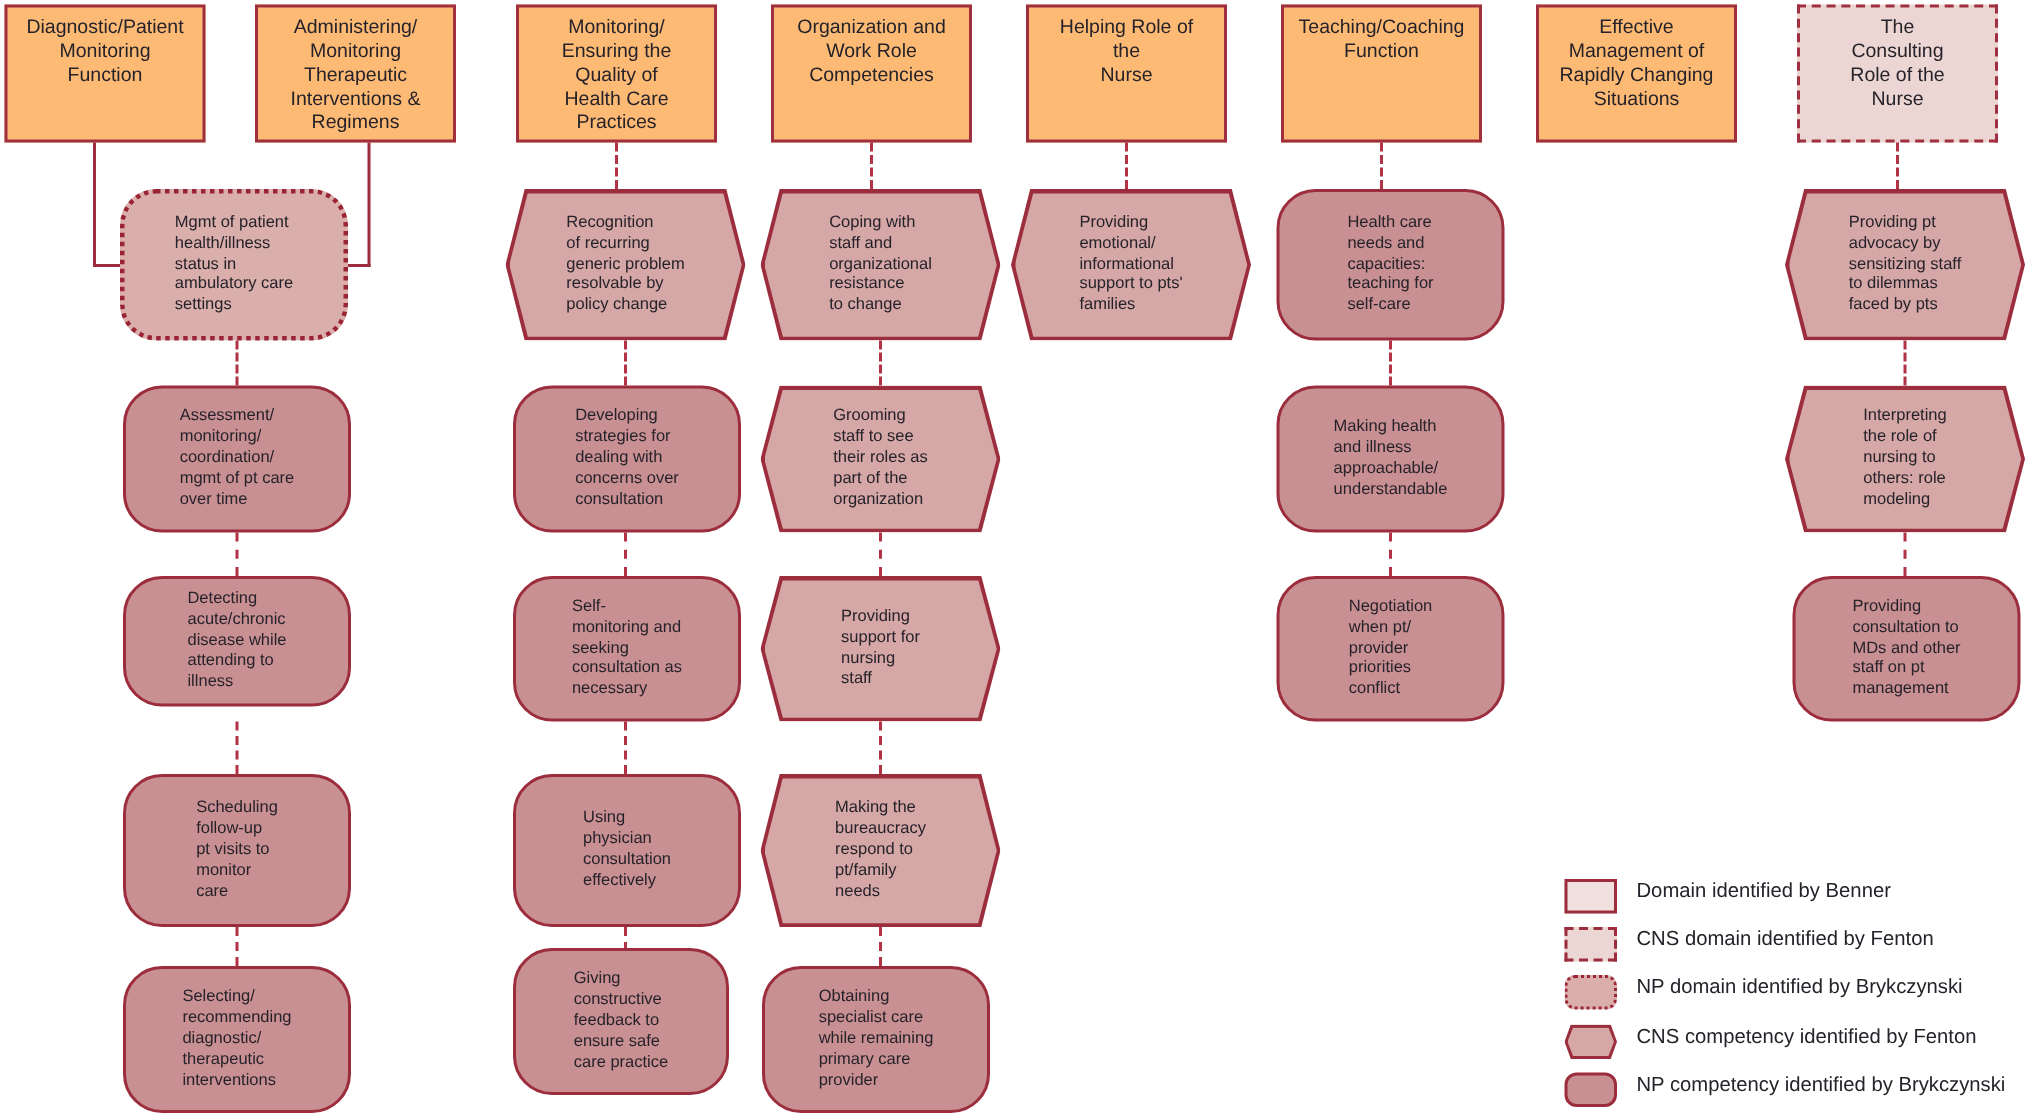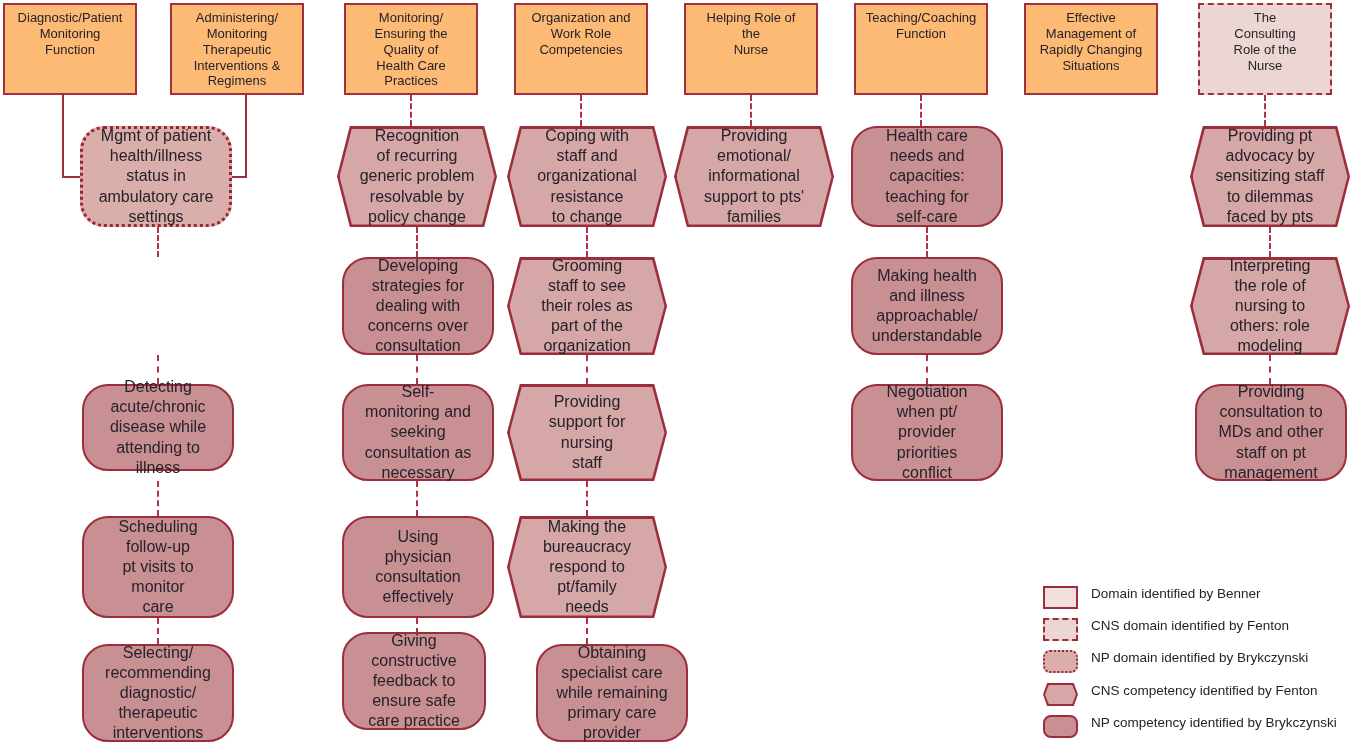--- a/index.html
+++ b/index.html
@@ -25,21 +25,21 @@
     position:absolute;box-sizing:border-box;background:#d9aeab;
     border:3.5px dotted #9b2434;border-radius:24px;
     display:flex;align-items:center;justify-content:center;
   }
   .hex{position:absolute;}
   .hex-bg{position:absolute;inset:0;background:#9c2d3c;
     clip-path:polygon(8% 0,92% 0,100% 50%,92% 100%,8% 100%,0 50%);}
   .hex-fill{position:absolute;inset:2.5px;background:#d5a7a6;
     clip-path:polygon(8% 0,92% 0,100% 50%,92% 100%,8% 100%,0 50%);}
   .hex .ntext{position:absolute;inset:0;display:flex;align-items:center;justify-content:center;}
-  .ntext{white-space:pre-line;text-align:center;font-size:16px;line-height:1.26;padding:0 6px;}
+  .ntext{white-space:pre-line;text-align:left;font-size:11px;line-height:1.26;padding:0 6px;}
   
   .sline-v{position:absolute;width:0;border-left:2px solid #9c2d3c;}
   .sline-h{position:absolute;height:0;border-top:2px solid #9c2d3c;}
   .dline{position:absolute;width:0;border-left:2px dashed #b13345;}
   
   .lrow{position:absolute;left:1043px;height:26px;display:flex;}
   .lswatch{width:35px;height:23px;box-sizing:border-box;flex:0 0 auto;}
   .ls-benner{background:#f0e1de;border:2.5px solid #9c2d3c;}
   .ls-cnsdom{background:#ecd6d3;border:2.5px dashed #9c2d3c;}
   .ls-npdom{background:#d9aeab;border:2.5px dotted #9b2434;border-radius:7px;}
@@ -135,20 +135,27 @@
   <div class="dline" style="left:1269px;top:355px;height:29px"></div>
 
   <div class="npdomain" style="left:80px;top:126px;width:152px;height:101px">
     <div class="ntext">Mgmt of patient
 health/illness
 status in
 ambulatory care
 settings</div>
   </div>
 
+  <div class="rnode" style="left:82px;top:257px;width:152px;height:98px">
+      <div class="ntext">Assessment/
+monitoring/
+coordination/
+mgmt of pt care
+over time</div>
+    </div>
   <div class="rnode" style="left:82px;top:384px;width:152px;height:87px">
       <div class="ntext">Detecting
 acute/chronic
 disease while
 attending to
 illness</div>
     </div>
   <div class="rnode" style="left:82px;top:644px;width:152px;height:98px">
       <div class="ntext">Selecting/
 recommending
@@ -229,21 +236,21 @@
   </div>
   <div class="hex" style="left:507px;top:516px;width:160px;height:102px">
     <div class="hex-bg"></div>
       <div class="hex-fill"></div>
     <div class="ntext">Making the
 bureaucracy
 respond to
 pt/family
 needs</div>
   </div>
-  <div class="rnode" style="left:536px;top:644px;width:152px;height:98px">
+  <div class="rnode" style="left:508px;top:644px;width:152px;height:98px">
       <div class="ntext">Obtaining
 specialist care
 while remaining
 primary care
 provider</div>
     </div>
 
   <div class="hex" style="left:674px;top:126px;width:160px;height:101px">
     <div class="hex-bg"></div>
       <div class="hex-fill"></div>

